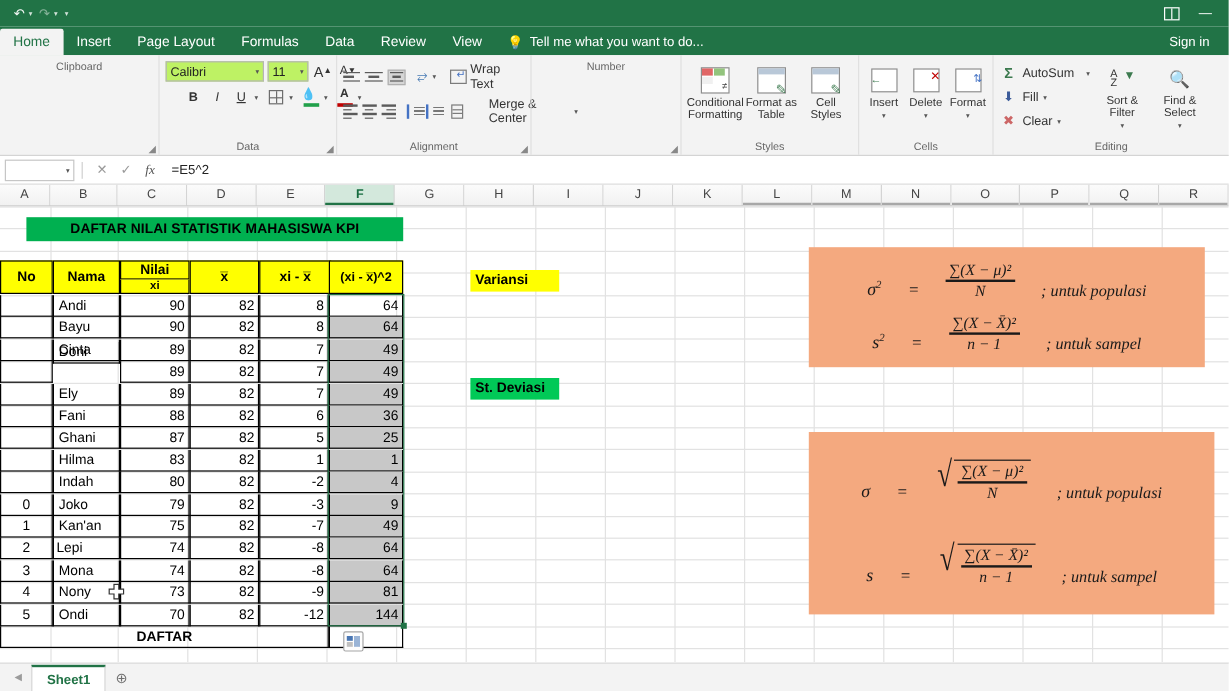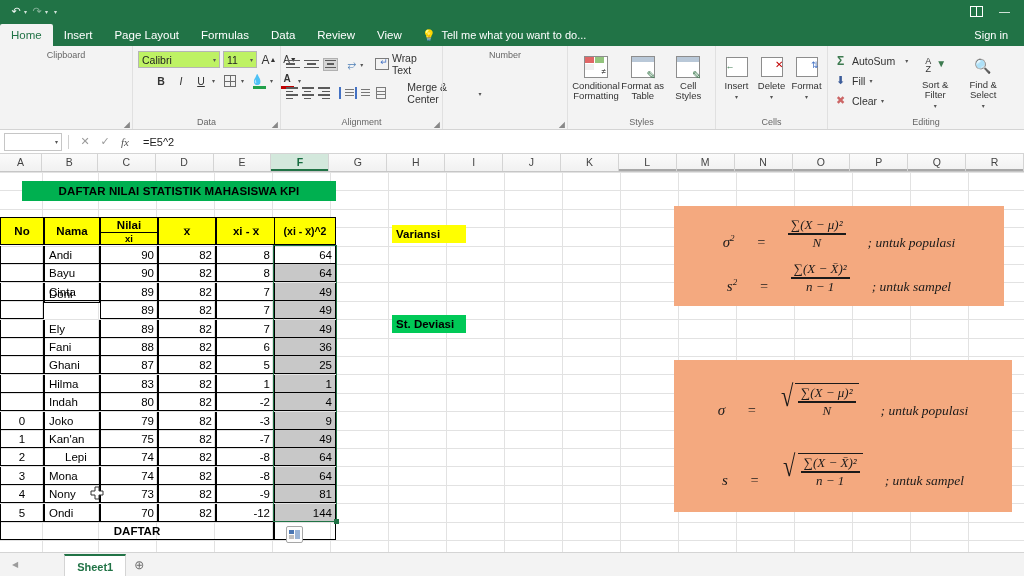--- a/index.html
+++ b/index.html
@@ -218,21 +218,21 @@
   .note { font-style:italic; font-size:13.5px; }
 
   .cursor { position:absolute; width:13px; height:13px; pointer-events:none; }
   .cursor svg{ display:block; }
 
   
   .sheetbar { flex:0 0 24px; height:24px; background:#f3f3f3; border-top:1px solid #d4d4d4;
               display:flex; align-items:center; padding-left:4px; gap:0; }
   .navarrows{ display:flex; gap:8px; padding:0 8px; color:#9b9b9b; font-size:8px;}
   .stab { height:22px; line-height:22px; padding:0 12px; font-size:11px; color:#217346; font-weight:bold;
-          background:#ffffff; border:1px solid #d4d4d4; border-bottom:none; border-top:2px solid #217346;margin-left:38px;}
+          background:#ffffff; border:1px solid #d4d4d4; border-bottom:none; border-top:2px solid #217346;}
   .addsheet { width:26px; text-align:center; color:#707070; font-size:12px; }
 </style>
 </head>
 <body>
 
 <div class="app">
 
   <div class="titlebar">
     <div class="qat">
       <div class="qat-btn">↶</div>
@@ -619,21 +619,21 @@
           <div class="cell bd num" style="left: 158px; top: 240px; width: 58px; height: 18.4px; border-top: none;">82</div>
           <div class="cell bd num" style="left: 216px; top: 240px; width: 58px; height: 18.4px; border-top: none;">-3</div>
           <div class="cell bd num selcell" style="left: 274px; top: 240px; width: 62px; height: 18.4px; border-top: none;">9</div>
           <div class="cell bd ctr" style="left: 0px; top: 258px; width: 44px; height: 18.4px; border-top: none;">1</div>
           <div class="cell bd" style="left: 44px; top: 258px; width: 56px; height: 18.4px; border-top: none; padding-left: 4px;">Kan'an</div>
           <div class="cell bd num" style="left: 100px; top: 258px; width: 58px; height: 18.4px; border-top: none;">75</div>
           <div class="cell bd num" style="left: 158px; top: 258px; width: 58px; height: 18.4px; border-top: none;">82</div>
           <div class="cell bd num" style="left: 216px; top: 258px; width: 58px; height: 18.4px; border-top: none;">-7</div>
           <div class="cell bd num selcell" style="left: 274px; top: 258px; width: 62px; height: 18.4px; border-top: none;">49</div>
           <div class="cell bd ctr" style="left: 0px; top: 276px; width: 44px; height: 18.4px; border-top: none;">2</div>
-          <div class="cell bd" style="left: 44px; top: 276px; width: 56px; height: 18.4px; border-top: none; padding-left: 20px;">Lepi</div>
+          <div class="cell bd" style="left: 44px; top: 276px; width: 56px; height: 18.4px; border-top: none; padding-left: 2px;">Lepi</div>
           <div class="cell bd num" style="left: 100px; top: 276px; width: 58px; height: 18.4px; border-top: none;">74</div>
           <div class="cell bd num" style="left: 158px; top: 276px; width: 58px; height: 18.4px; border-top: none;">82</div>
           <div class="cell bd num" style="left: 216px; top: 276px; width: 58px; height: 18.4px; border-top: none;">-8</div>
           <div class="cell bd num selcell" style="left: 274px; top: 276px; width: 62px; height: 18.4px; border-top: none;">64</div>
           <div class="cell bd ctr" style="left: 0px; top: 295px; width: 44px; height: 18.4px; border-top: none;">3</div>
           <div class="cell bd" style="left: 44px; top: 295px; width: 56px; height: 18.4px; border-top: none; padding-left: 4px;">Mona</div>
           <div class="cell bd num" style="left: 100px; top: 295px; width: 58px; height: 18.4px; border-top: none;">74</div>
           <div class="cell bd num" style="left: 158px; top: 295px; width: 58px; height: 18.4px; border-top: none;">82</div>
           <div class="cell bd num" style="left: 216px; top: 295px; width: 58px; height: 18.4px; border-top: none;">-8</div>
           <div class="cell bd num selcell" style="left: 274px; top: 295px; width: 62px; height: 18.4px; border-top: none;">64</div>

